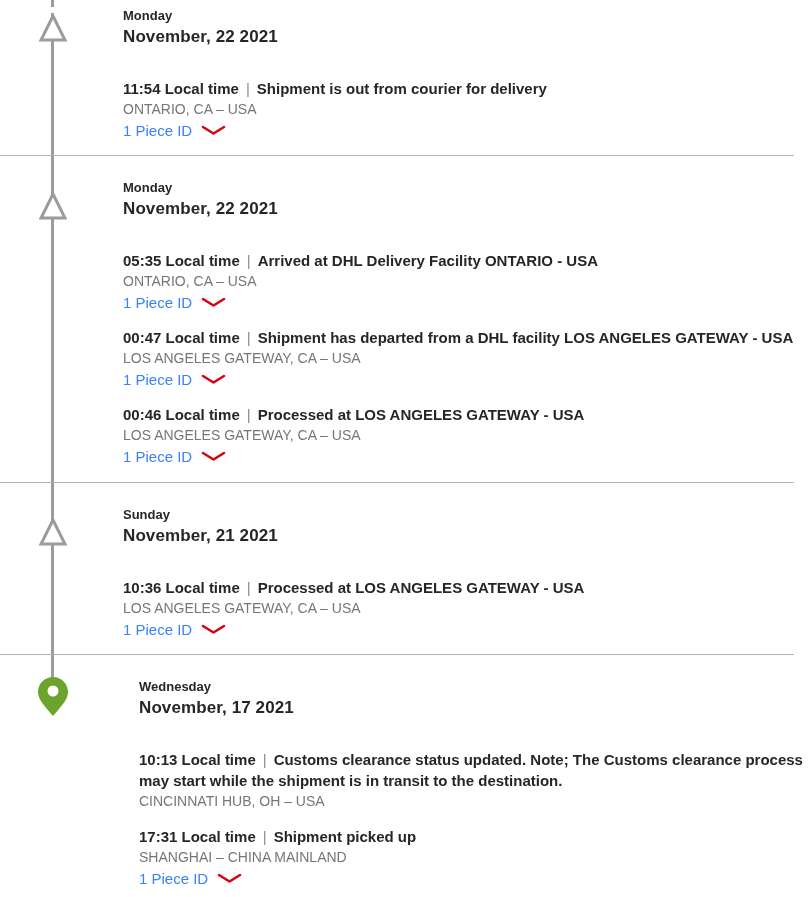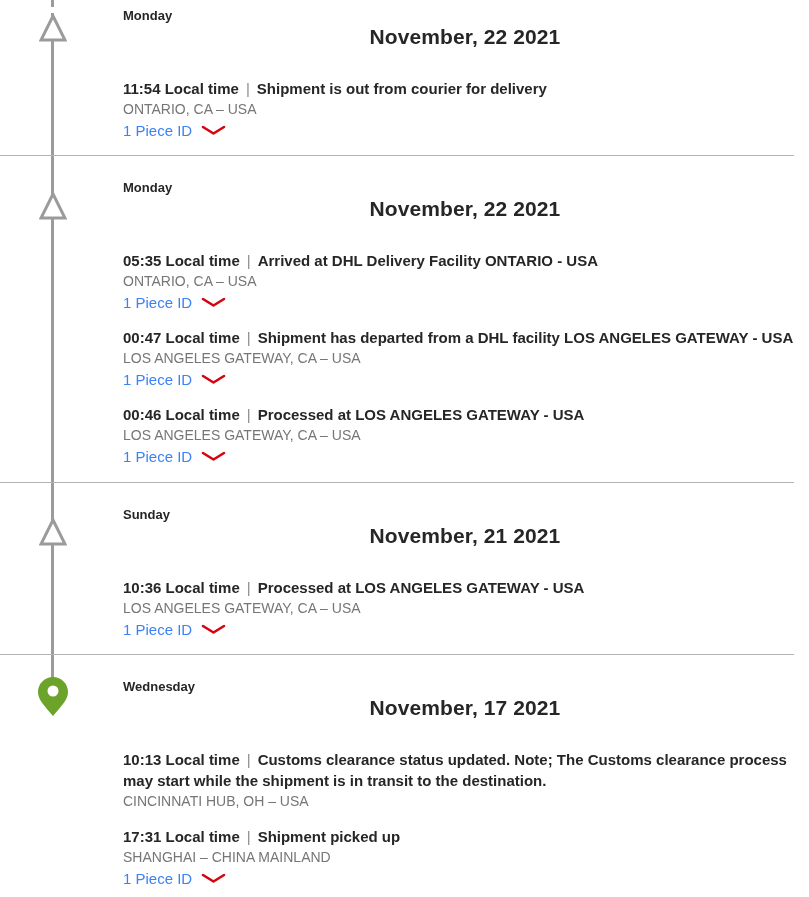--- a/index.html
+++ b/index.html
@@ -13,32 +13,32 @@
 
   
   .vline-dash { position: absolute; left: 51px; top: 0; width: 3px; height: 7px; background: #9b9b9b; z-index: 0; }
   .vline      { position: absolute; left: 51px; top: 13px; width: 3px; height: 667px; background: #9b9b9b; z-index: 0; }
 
   .tl-section { position: relative; width: 794px; z-index: 1; }
   .tl-section.sep { border-bottom: 1px solid #b3b3b3; }
   .s1 { height: 156px; padding-top: 8px; }
   .s2 { height: 327px; padding-top: 24px; }
   .s3 { height: 172px; padding-top: 24px; }
-  .s4 { height: 242px; padding-top: 24px; }
+  .s4 { height: 242px; padding-top: 24px; padding-left: 16px; }
 
   .marker { position: absolute; left: 39px; }
   .s1 .marker { top: 14px; }
   .s2 .marker { top: 36px; }
   .s3 .marker { top: 35px; }
   .s4 .marker { top: 22px; left: 38px; }
 
   .content { margin-left: 123px; width: 684px; }
 
   .day  { font-size: 13px; font-weight: bold; color: #262626; line-height: 16px; }
-  .date { font-size: 21px; font-weight: bold; color: #262626; line-height: 26px; letter-spacing: 0.1px; text-align: center; }
+  .date { font-size: 17px; font-weight: bold; color: #262626; line-height: 26px; letter-spacing: 0.1px; }
 
   .events { margin-top: 28px; }
   .event { margin-bottom: 14px; }
   .event:last-child { margin-bottom: 0; }
 
   .event-line { font-size: 15px; font-weight: bold; color: #262626; line-height: 21px; }
   .pipe { font-weight: normal; color: #8c8c8c; padding: 0 7px; }
   .event-location { font-size: 14px; font-weight: normal; color: #767676; line-height: 21px; }
 
   .pieces {

